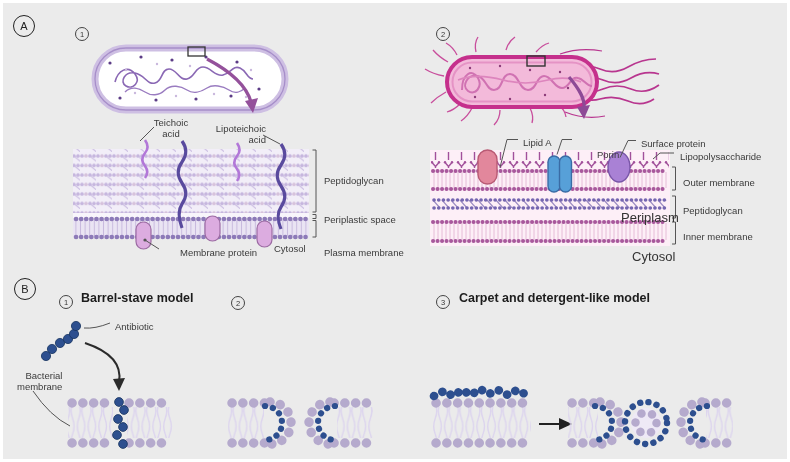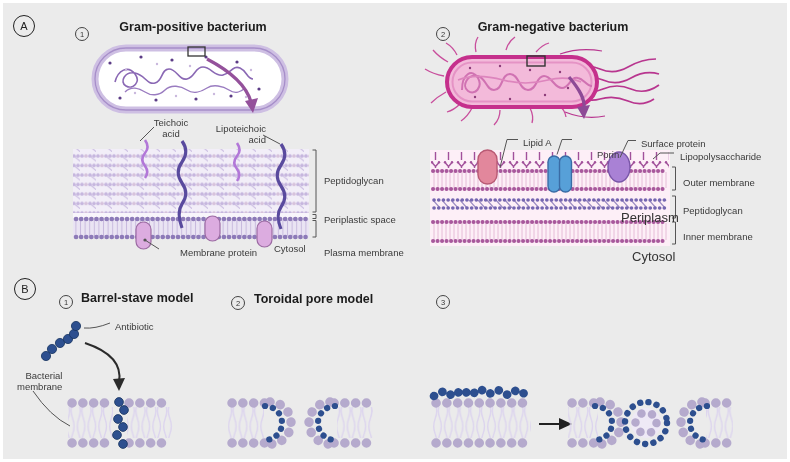--- a/index.html
+++ b/index.html
@@ -247,36 +247,34 @@
     <path d="M707 406 A 15.5 15.5 0 0 0 707 440" stroke="#2d4f8f" stroke-width="6.2" fill="none" stroke-dasharray="0.1 8" stroke-linecap="round"></path>
   </g>
 </svg>
 
   <div class="badge" style="left:10px;top:12px;">
       <span>A</span>
     </div>
   <div class="numc" style="left:72px;top:24px;">
       <span>1</span>
     </div>
-  <div class="title ctr" style="left:90px;top:17px;width:200px;">Gram-positive bacterium</div>
 
   <div class="lbl ctr" style="left:138px;top:114px;width:60px;">Teichoic
 acid</div>
   <div class="lbl rgt" style="left:203px;top:120px;width:60px;">Lipoteichoic
 acid</div>
   <div class="lbl" style="left:321px;top:172px;">Peptidoglycan</div>
   <div class="lbl" style="left:321px;top:211px;">Periplastic space</div>
   <div class="lbl" style="left:321px;top:223px;margin-top:21px;">Plasma membrane</div>
   <div class="lbl" style="left:162px;top:244px;padding-left:15px;">Membrane protein</div>
   <div class="lbl" style="left:271px;top:240px;">Cytosol</div>
 
   <div class="numc" style="left:433px;top:24px;">
       <span>2</span>
     </div>
-  <div class="title ctr" style="left:450px;top:17px;width:200px;">Gram-negative bacterium</div>
 
   <div class="lbl" style="left:520px;top:134px;">Lipid A</div>
   <div class="lbl" style="left:594px;top:134px;margin-top:12px;">Porin</div>
   <div class="lbl" style="left:638px;top:135px;">Surface protein</div>
   <div class="lbl" style="left:677px;top:148px;">Lipopolysaccharide</div>
   <div class="lbl" style="left:680px;top:174px;">Outer membrane</div>
   <div class="lbl" style="left:680px;top:202px;">Peptidoglycan</div>
   <div class="lbl md" style="left:618px;top:209px;">Periplasm</div>
   <div class="lbl" style="left:680px;top:228px;">Inner membrane</div>
   <div class="lbl md" style="left:629px;top:248px;">Cytosol</div>
@@ -289,19 +287,19 @@
       <span>1</span>
     </div>
   <div class="title" style="left:78px;top:288px;">Barrel-stave model</div>
   <div class="lbl" style="left:112px;top:318px;">Antibiotic</div>
   <div class="lbl" style="left:14px;top:367px;text-align:right;">Bacterial
 membrane</div>
 
   <div class="numc" style="left:228px;top:293px;">
       <span>2</span>
     </div>
-  <div class="title" style="left:251px;top:289px;">Toroidal pore model</div>
 
   <div class="numc" style="left:433px;top:292px;">
       <span>3</span>
     </div>
+  <div class="title" style="left:456px;top:288px;">Carpet and detergent-like model</div>
 
 </div>
 
 </body></html>

